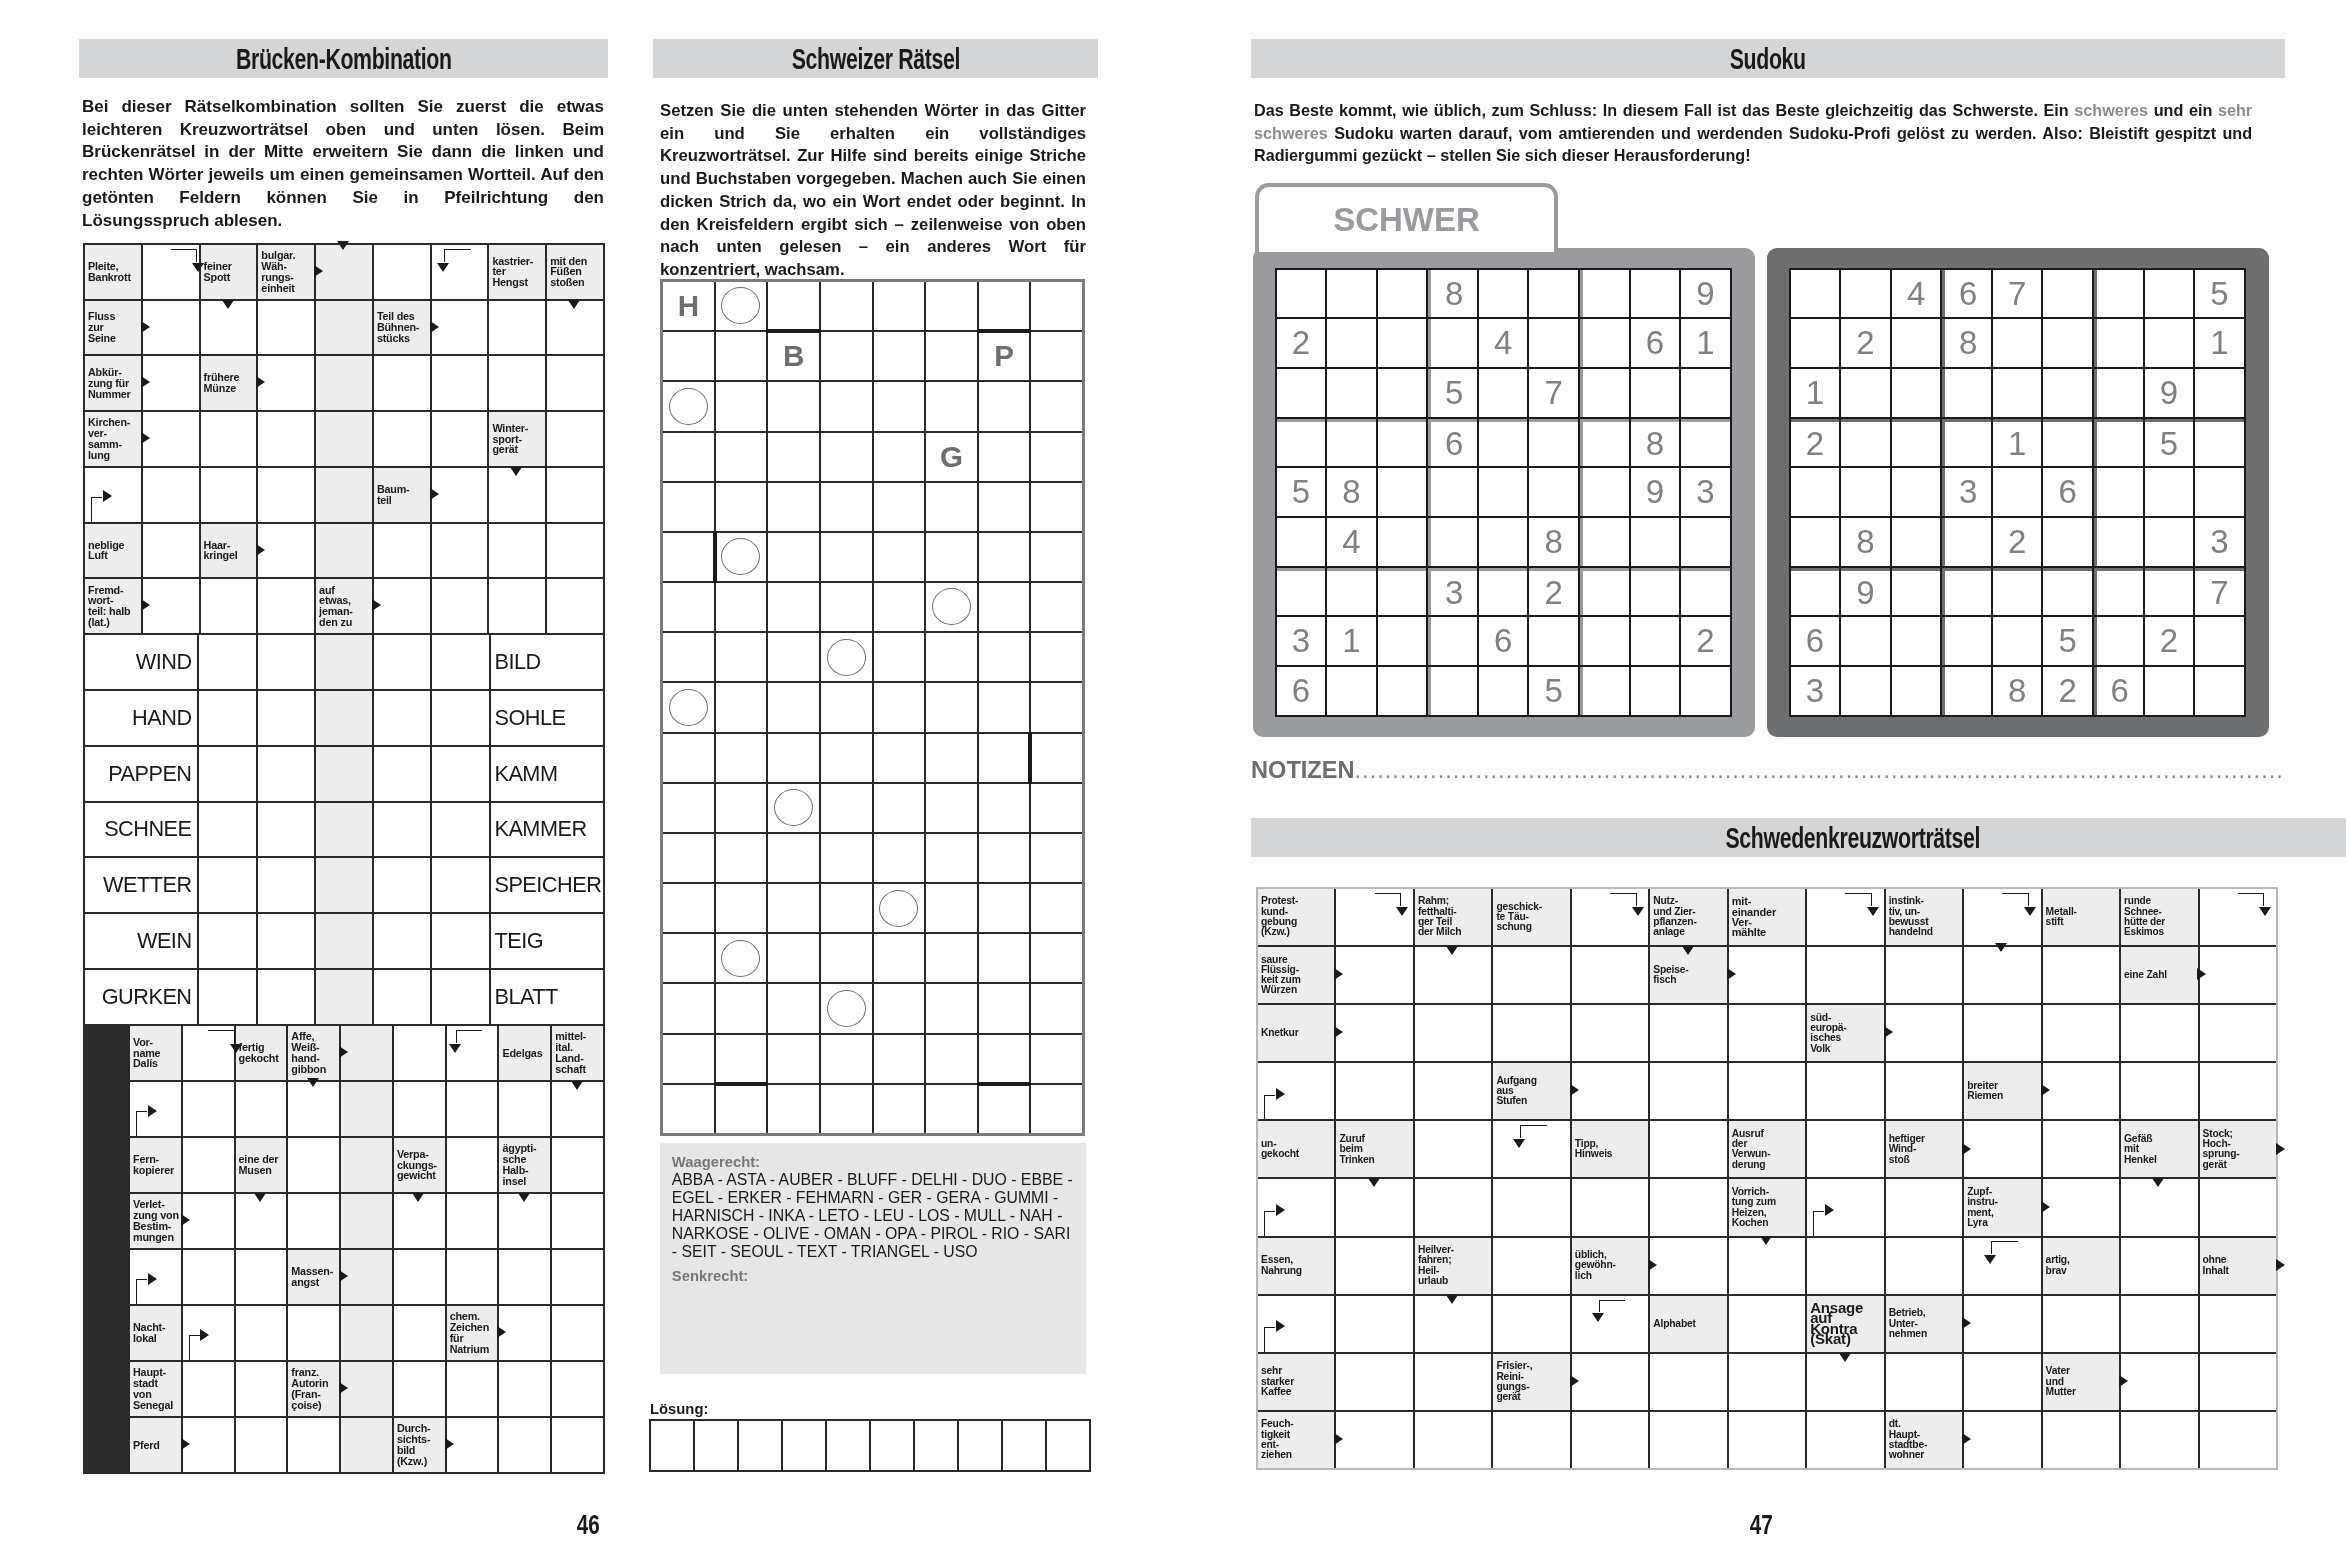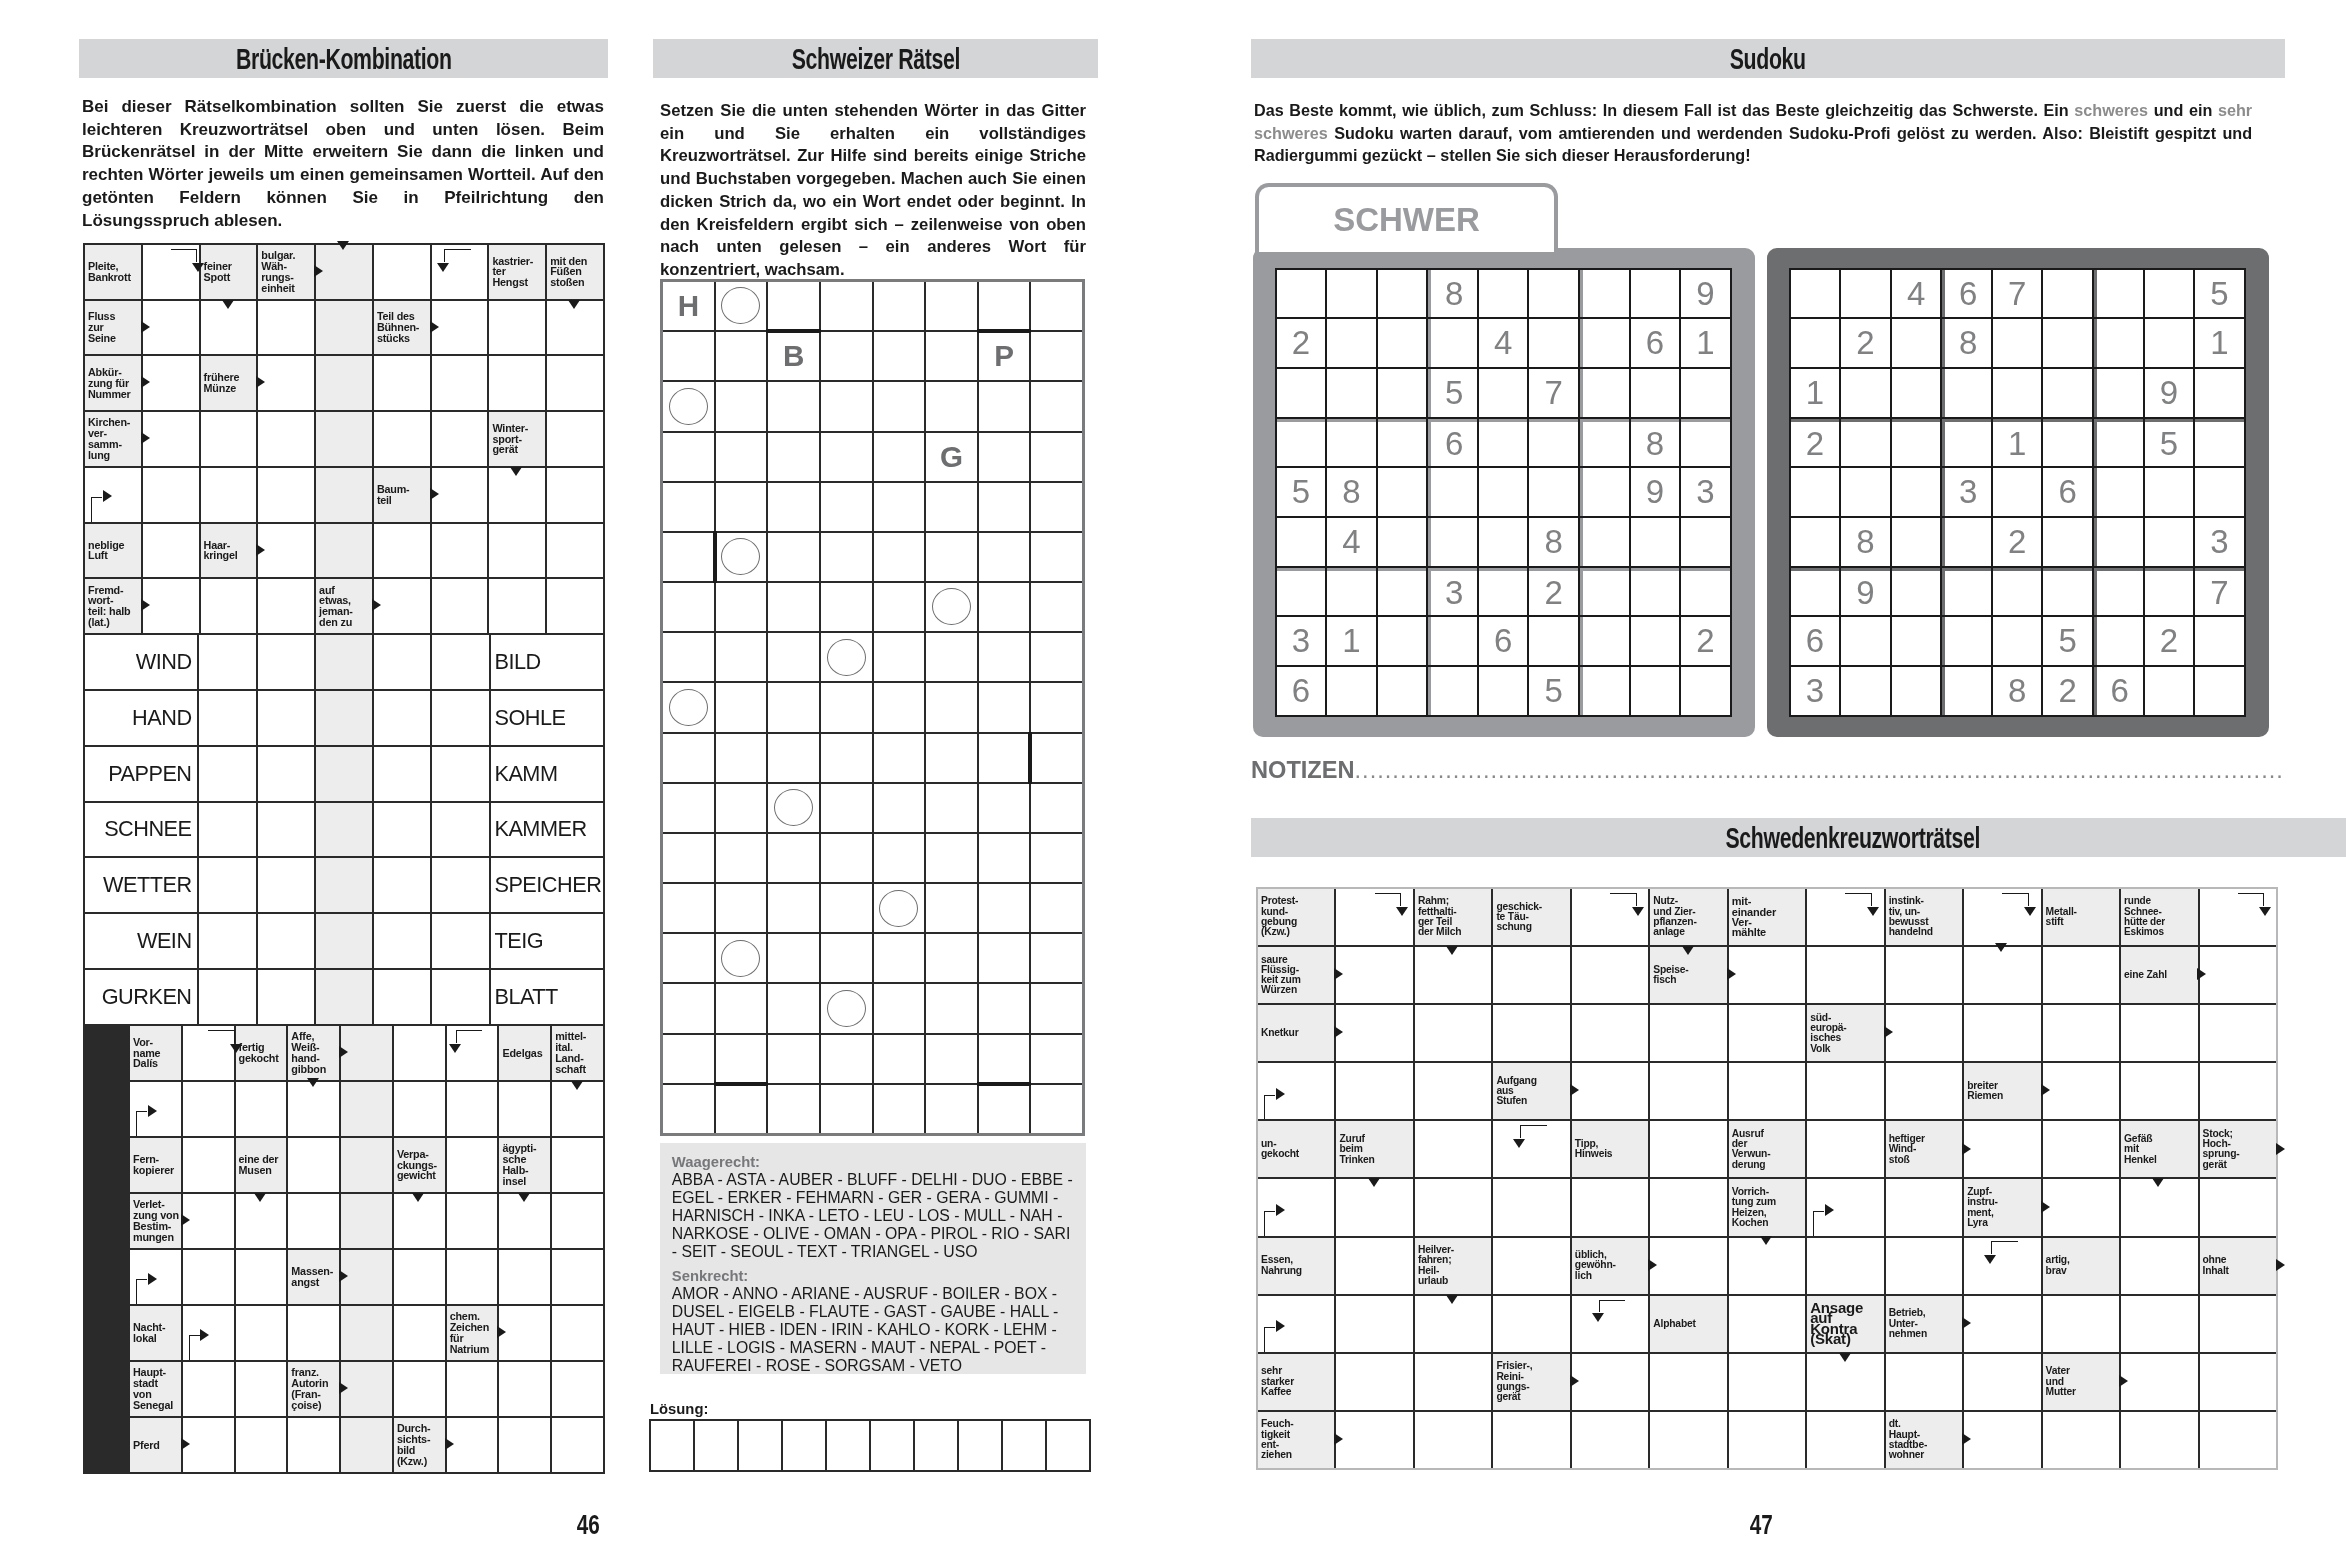--- a/index.html
+++ b/index.html
@@ -624,21 +624,20 @@
     <div class="cell"></div>
     <div class="cell"></div>
     <div class="cell"></div>
     <div class="cell"></div>
   </div>
 
 <div class="wordlist">
   <div class="wl-head">Waagerecht:</div>
   <div class="wl-body">ABBA - ASTA - AUBER - BLUFF - DELHI - DUO - EBBE - EGEL - ERKER - FEHMARN - GER - GERA - GUMMI - HARNISCH - INKA - LETO - LEU - LOS - MULL - NAH - NARKOSE - OLIVE - OMAN - OPA - PIROL - RIO - SARI - SEIT - SEOUL - TEXT - TRIANGEL - USO</div>
   <div class="wl-head">Senkrecht:</div>
-  <div class="wl-body">AMOR - ANNO - ARIANE - AUSRUF - BOILER - BOX - DUSEL - EIGELB - FLAUTE - GAST - GAUBE - HALL - HAUT - HIEB - IDEN - IRIN - KAHLO - KORK - LEHM - LILLE - LOGIS - MASERN - MAUT - NEPAL - POET - RAUFEREI - ROSE - SORGSAM - VETO</div>
 </div>
 
 <div class="solution-label">Lösung:</div>
 <div class="solution" id="solution">
     <div></div>
     <div></div>
     <div></div>
     <div></div>
     <div></div>
     <div></div>

